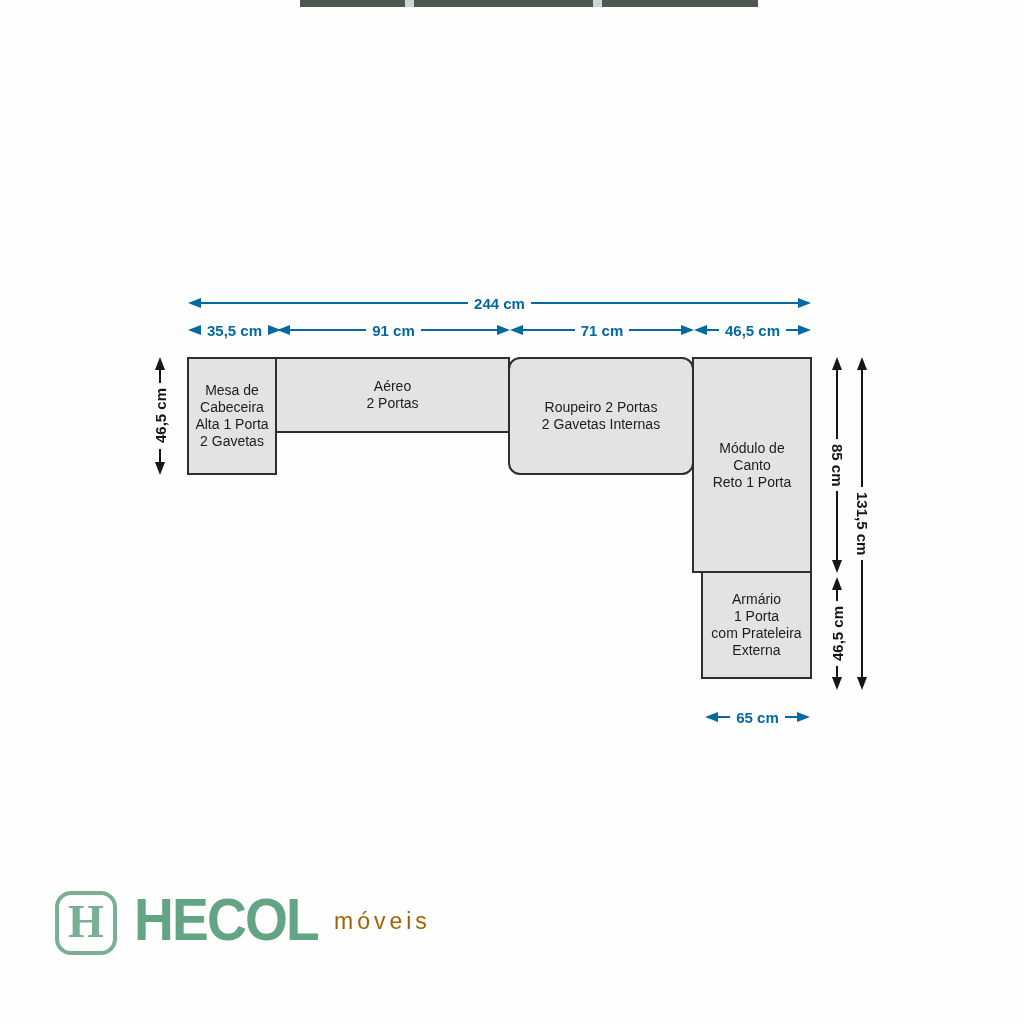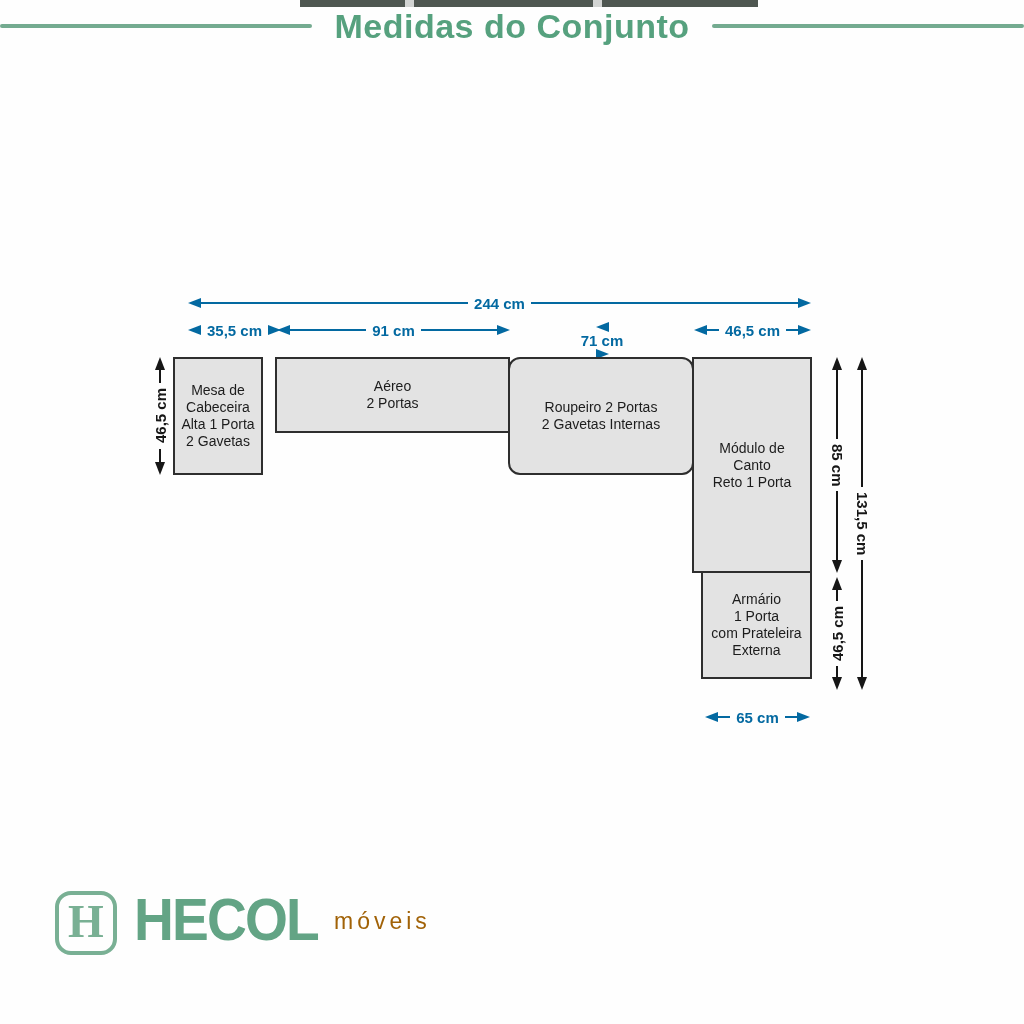--- a/index.html
+++ b/index.html
@@ -17,40 +17,40 @@
                display:flex; align-items:center; gap:22px; }
   .rule { flex:1; height:4px; background:#74ab90; border-radius:2px; }
   .page-title { color:#56a17e; font-size:34px; font-weight:bold; white-space:nowrap;
                 letter-spacing:0.5px; }
 
   
   .box { position:absolute; background:#e3e3e3; border:2px solid #2e2e2e;
          display:flex; align-items:center; justify-content:center; }
   .box .lbl { white-space:pre-line; text-align:center; font-size:14px;
               line-height:17px; color:#1c1c1c; }
-  .b-mesa     { left:173px; top:357px; width:90px;  height:118px; }
+  .b-mesa     { left:187px; top:357px; width:90px;  height:118px; }
   .b-aereo    { left:275px; top:357px; width:235px; height:76px;  }
   .b-roupeiro { left:508px; top:357px; width:186px; height:118px;border-radius:12px; }
   .b-modulo   { left:692px; top:357px; width:120px; height:216px; }
   .b-armario  { left:701px; top:571px; width:111px; height:108px; }
 
   
   .ha { position:absolute; height:16px; display:flex; align-items:center;
         color:#0369a1; }
   .ha .ah-l { width:0; height:0; border-top:5px solid transparent;
               border-bottom:5px solid transparent; border-right:13px solid currentColor; }
   .ha .ah-r { width:0; height:0; border-top:5px solid transparent;
               border-bottom:5px solid transparent; border-left:13px solid currentColor; }
   .ha .ln { flex:1; height:2px; background:currentColor; }
   .ha .lb { padding:0 6px; font-size:15px; font-weight:bold; white-space:nowrap; }
 
   .a-total { left:188px; top:295px; width:623px; }
   .a-w1    { left:188px; top:322px; width:89px;  }
   .a-w2    { left:277px; top:322px; width:233px; }
-  .a-w3    { left:510px; top:322px; width:184px;flex-direction:column; }
+  .a-w3    { left:510px; top:322px; width:184px; }
   .a-w4    { left:694px; top:322px; width:117px; }
   .a-b42   { left:705px; top:709px; width:105px; }
 
   
   .va { position:absolute; width:22px; display:flex; flex-direction:column;
         align-items:center; color:#161616; }
   .va .ah-u { width:0; height:0; border-left:5px solid transparent;
               border-right:5px solid transparent; border-bottom:13px solid currentColor; }
   .va .ah-d { width:0; height:0; border-left:5px solid transparent;
               border-right:5px solid transparent; border-top:13px solid currentColor; }
@@ -76,25 +76,20 @@
                letter-spacing:-2px; transform:scaleX(0.92); transform-origin:left; }
   .logo-sub { color:#a16207; font-size:23px; letter-spacing:4px; margin-top:2px; }
 </style>
 </head>
 <body>
 
 <div class="page">
 
   <div class="top-remnant"></div>
 
-  <header class="title-row">
-    <span class="rule"></span>
-    <h1 class="page-title">Medidas do Conjunto</h1>
-    <span class="rule"></span>
-  </header>
 
   <div class="ha a-total">
     <span class="ah-l"></span>
     <span class="ln"></span>
     <span class="lb">244 cm</span>
     <span class="ln"></span>
     <span class="ah-r"></span>
   </div>
 
   <div class="ha a-w1">

